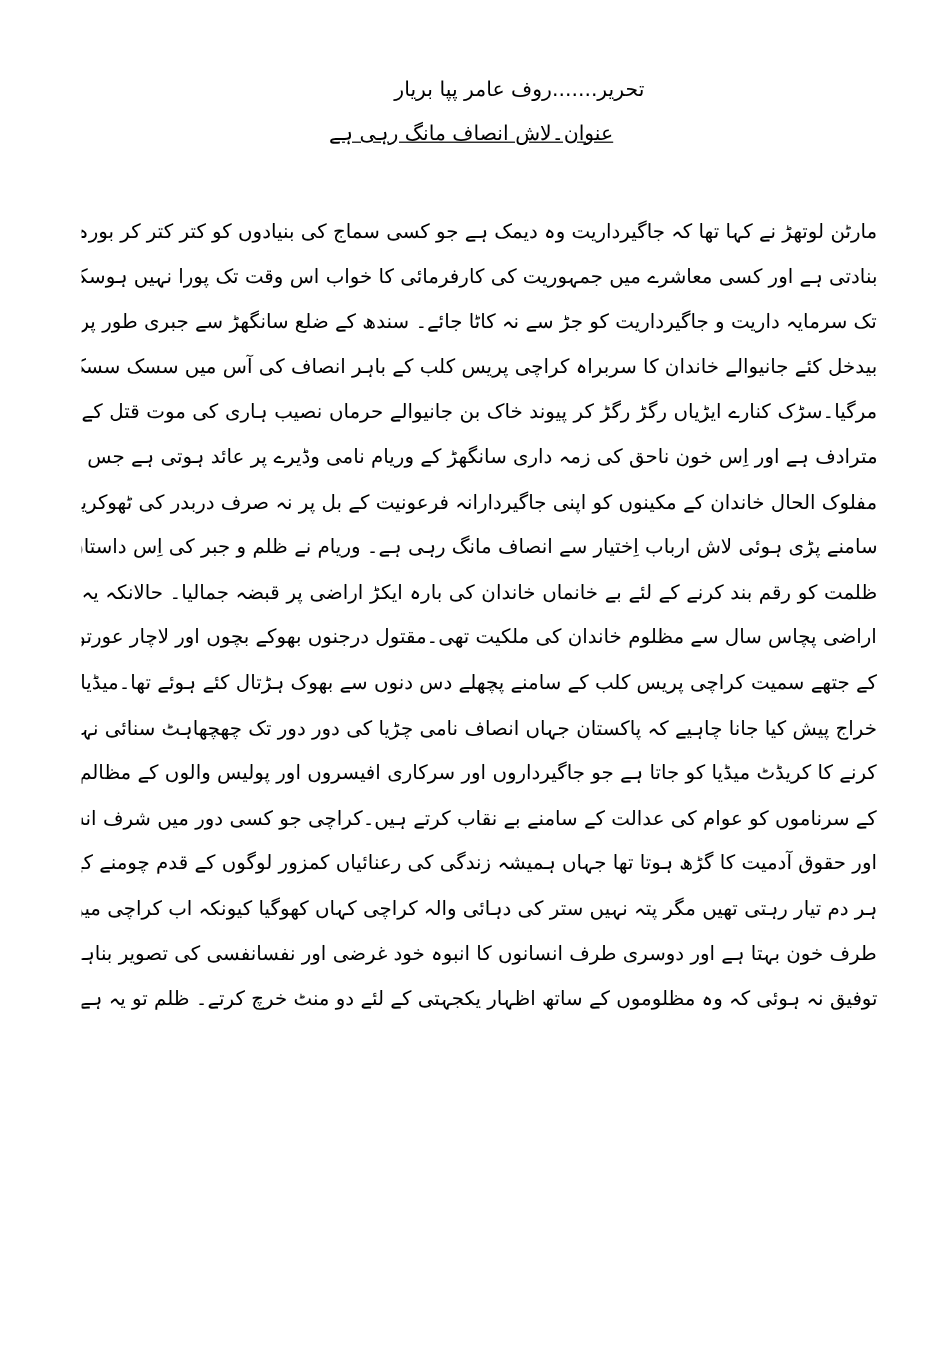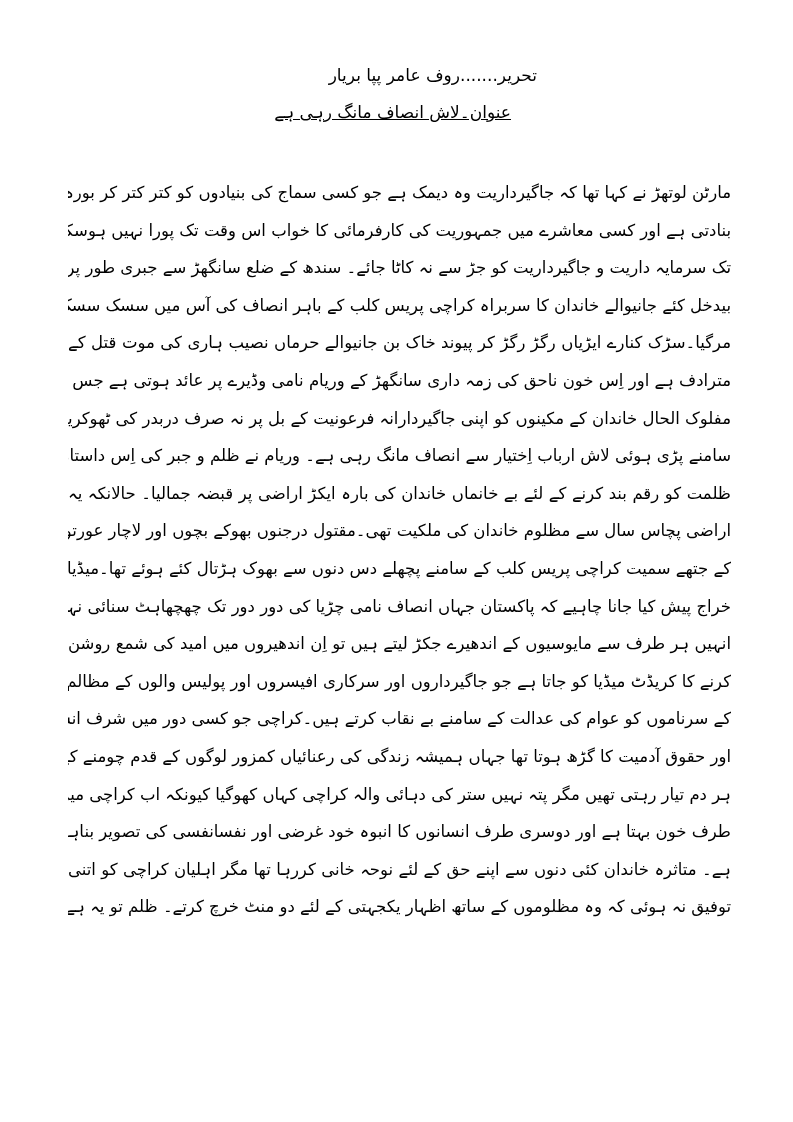--- a/index.html
+++ b/index.html
@@ -65,22 +65,20 @@
     <span class="body-line">تک سرمایہ داریت و جاگیرداریت کو جڑ سے نہ کاٹا جائے۔ سندھ کے ضلع سانگھڑ سے جبری طور پر</span>
     <span class="body-line">بیدخل کئے جانیوالے خاندان کا سربراہ کراچی پریس کلب کے باہر انصاف کی آس میں سسک سسک کر</span>
     <span class="body-line">مرگیا۔سڑک کنارے ایڑیاں رگڑ رگڑ کر پیوند خاک بن جانیوالے حرماں نصیب ہاری کی موت قتل کے</span>
     <span class="body-line">مترادف ہے اور اِس خون ناحق کی زمہ داری سانگھڑ کے وریام نامی وڈیرے پر عائد ہوتی ہے جس نے</span>
     <span class="body-line">مفلوک الحال خاندان کے مکینوں کو اپنی جاگیردارانہ فرعونیت کے بل پر نہ صرف دربدر کی ٹھوکریں</span>
     <span class="body-line">سامنے پڑی ہوئی لاش ارباب اِختیار سے انصاف مانگ رہی ہے۔ وریام نے ظلم و جبر کی اِس داستان</span>
     <span class="body-line">ظلمت کو رقم بند کرنے کے لئے بے خانماں خاندان کی بارہ ایکڑ اراضی پر قبضہ جمالیا۔ حالانکہ یہ</span>
     <span class="body-line">اراضی پچاس سال سے مظلوم خاندان کی ملکیت تھی۔مقتول درجنوں بھوکے بچوں اور لاچار عورتوں</span>
     <span class="body-line">کے جتھے سمیت کراچی پریس کلب کے سامنے پچھلے دس دنوں سے بھوک ہڑتال کئے ہوئے تھا۔میڈیا کو</span>
     <span class="body-line">خراج پیش کیا جانا چاہیے کہ پاکستان جہاں انصاف نامی چڑیا کی دور دور تک چھچھاہٹ سنائی نہیں</span>
-    <span class="body-line">انہیں ہر طرف سے مایوسیوں کے اندھیرے جکڑ لیتے ہیں تو اِن اندھیروں میں امید کی شمع روشن</span>
     <span class="body-line">کرنے کا کریڈٹ میڈیا کو جاتا ہے جو جاگیرداروں اور سرکاری افیسروں اور پولیس والوں کے مظالم</span>
     <span class="body-line">کے سرناموں کو عوام کی عدالت کے سامنے بے نقاب کرتے ہیں۔کراچی جو کسی دور میں شرف انسانیت</span>
     <span class="body-line">اور حقوق آدمیت کا گڑھ ہوتا تھا جہاں ہمیشہ زندگی کی رعنائیاں کمزور لوگوں کے قدم چومنے کے لئے</span>
     <span class="body-line">ہر دم تیار رہتی تھیں مگر پتہ نہیں ستر کی دہائی والہ کراچی کہاں کھوگیا کیونکہ اب کراچی میں ایک</span>
     <span class="body-line">طرف خون بہتا ہے اور دوسری طرف انسانوں کا انبوہ خود غرضی اور نفسانفسی کی تصویر بناہوا</span>
-    <span class="body-line">ہے۔ متاثرہ خاندان کئی دنوں سے اپنے حق کے لئے نوحہ خانی کررہا تھا مگر اہلیان کراچی کو اتنی</span>
     <span class="body-line">توفیق نہ ہوئی کہ وہ مظلوموں کے ساتھ اظہار یکجہتی کے لئے دو منٹ خرچ کرتے۔ ظلم تو یہ ہے کہ اِس</span>
   </div>
 </div>
 
 </body></html>

